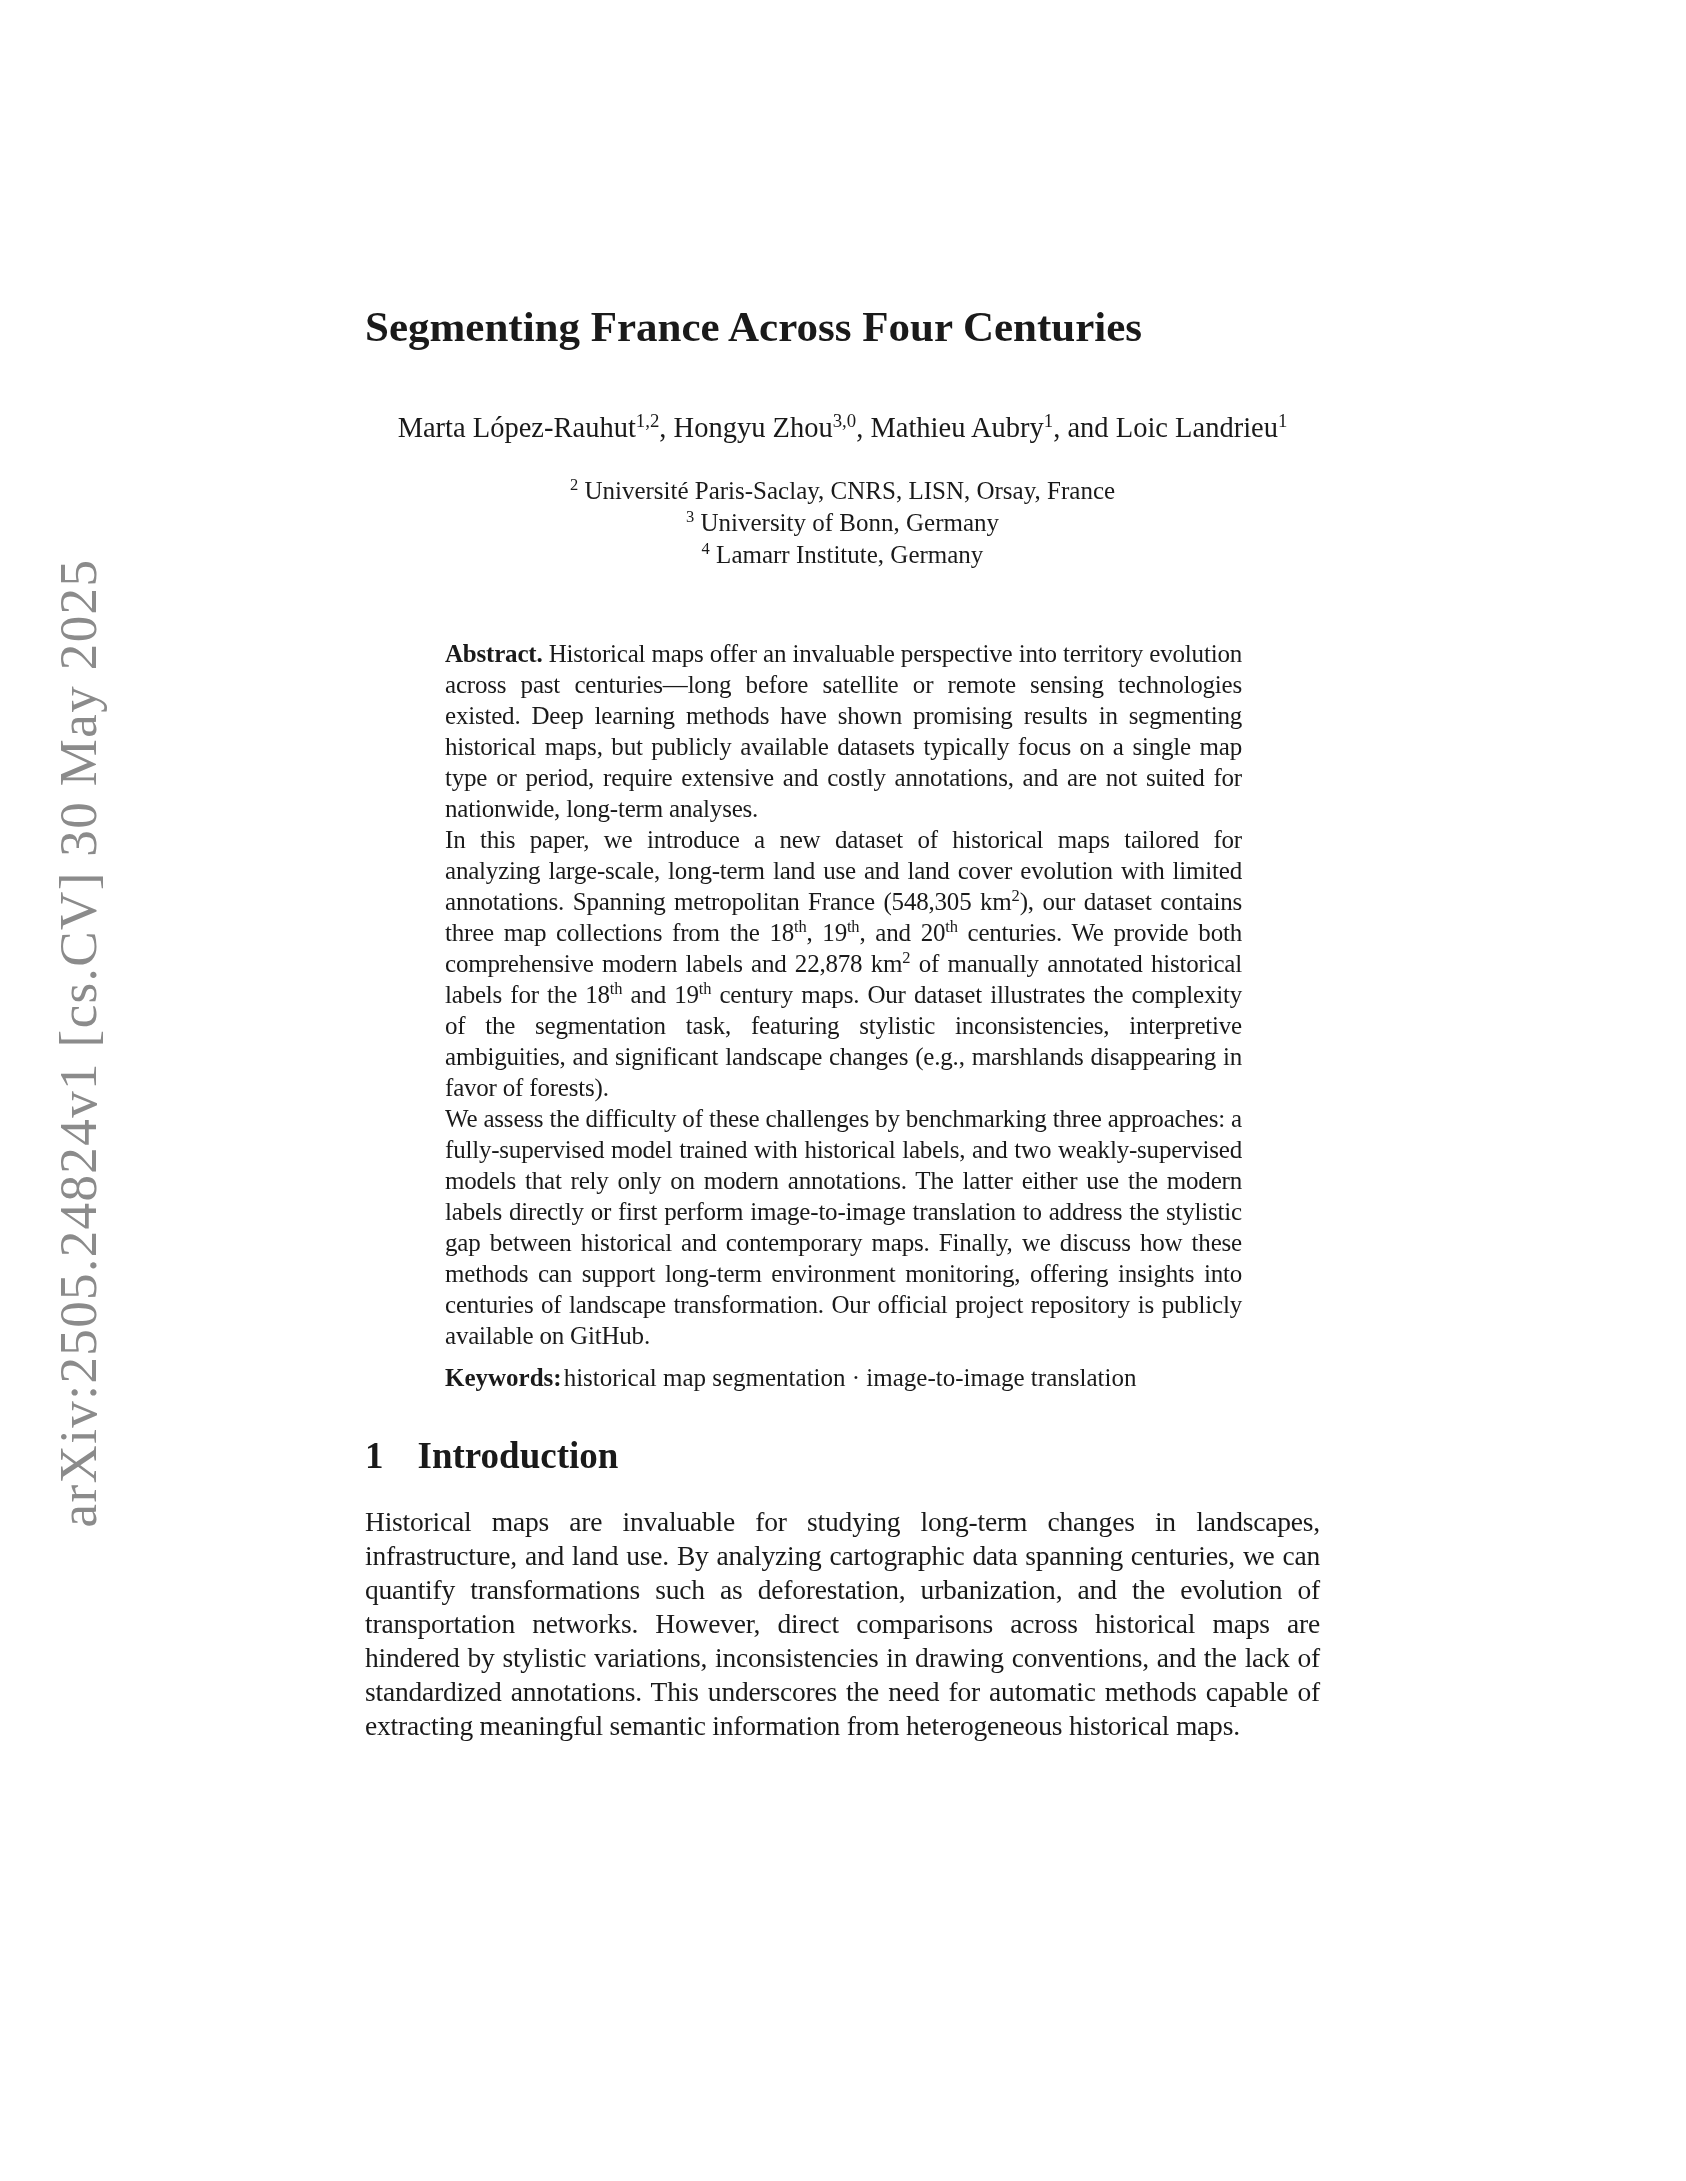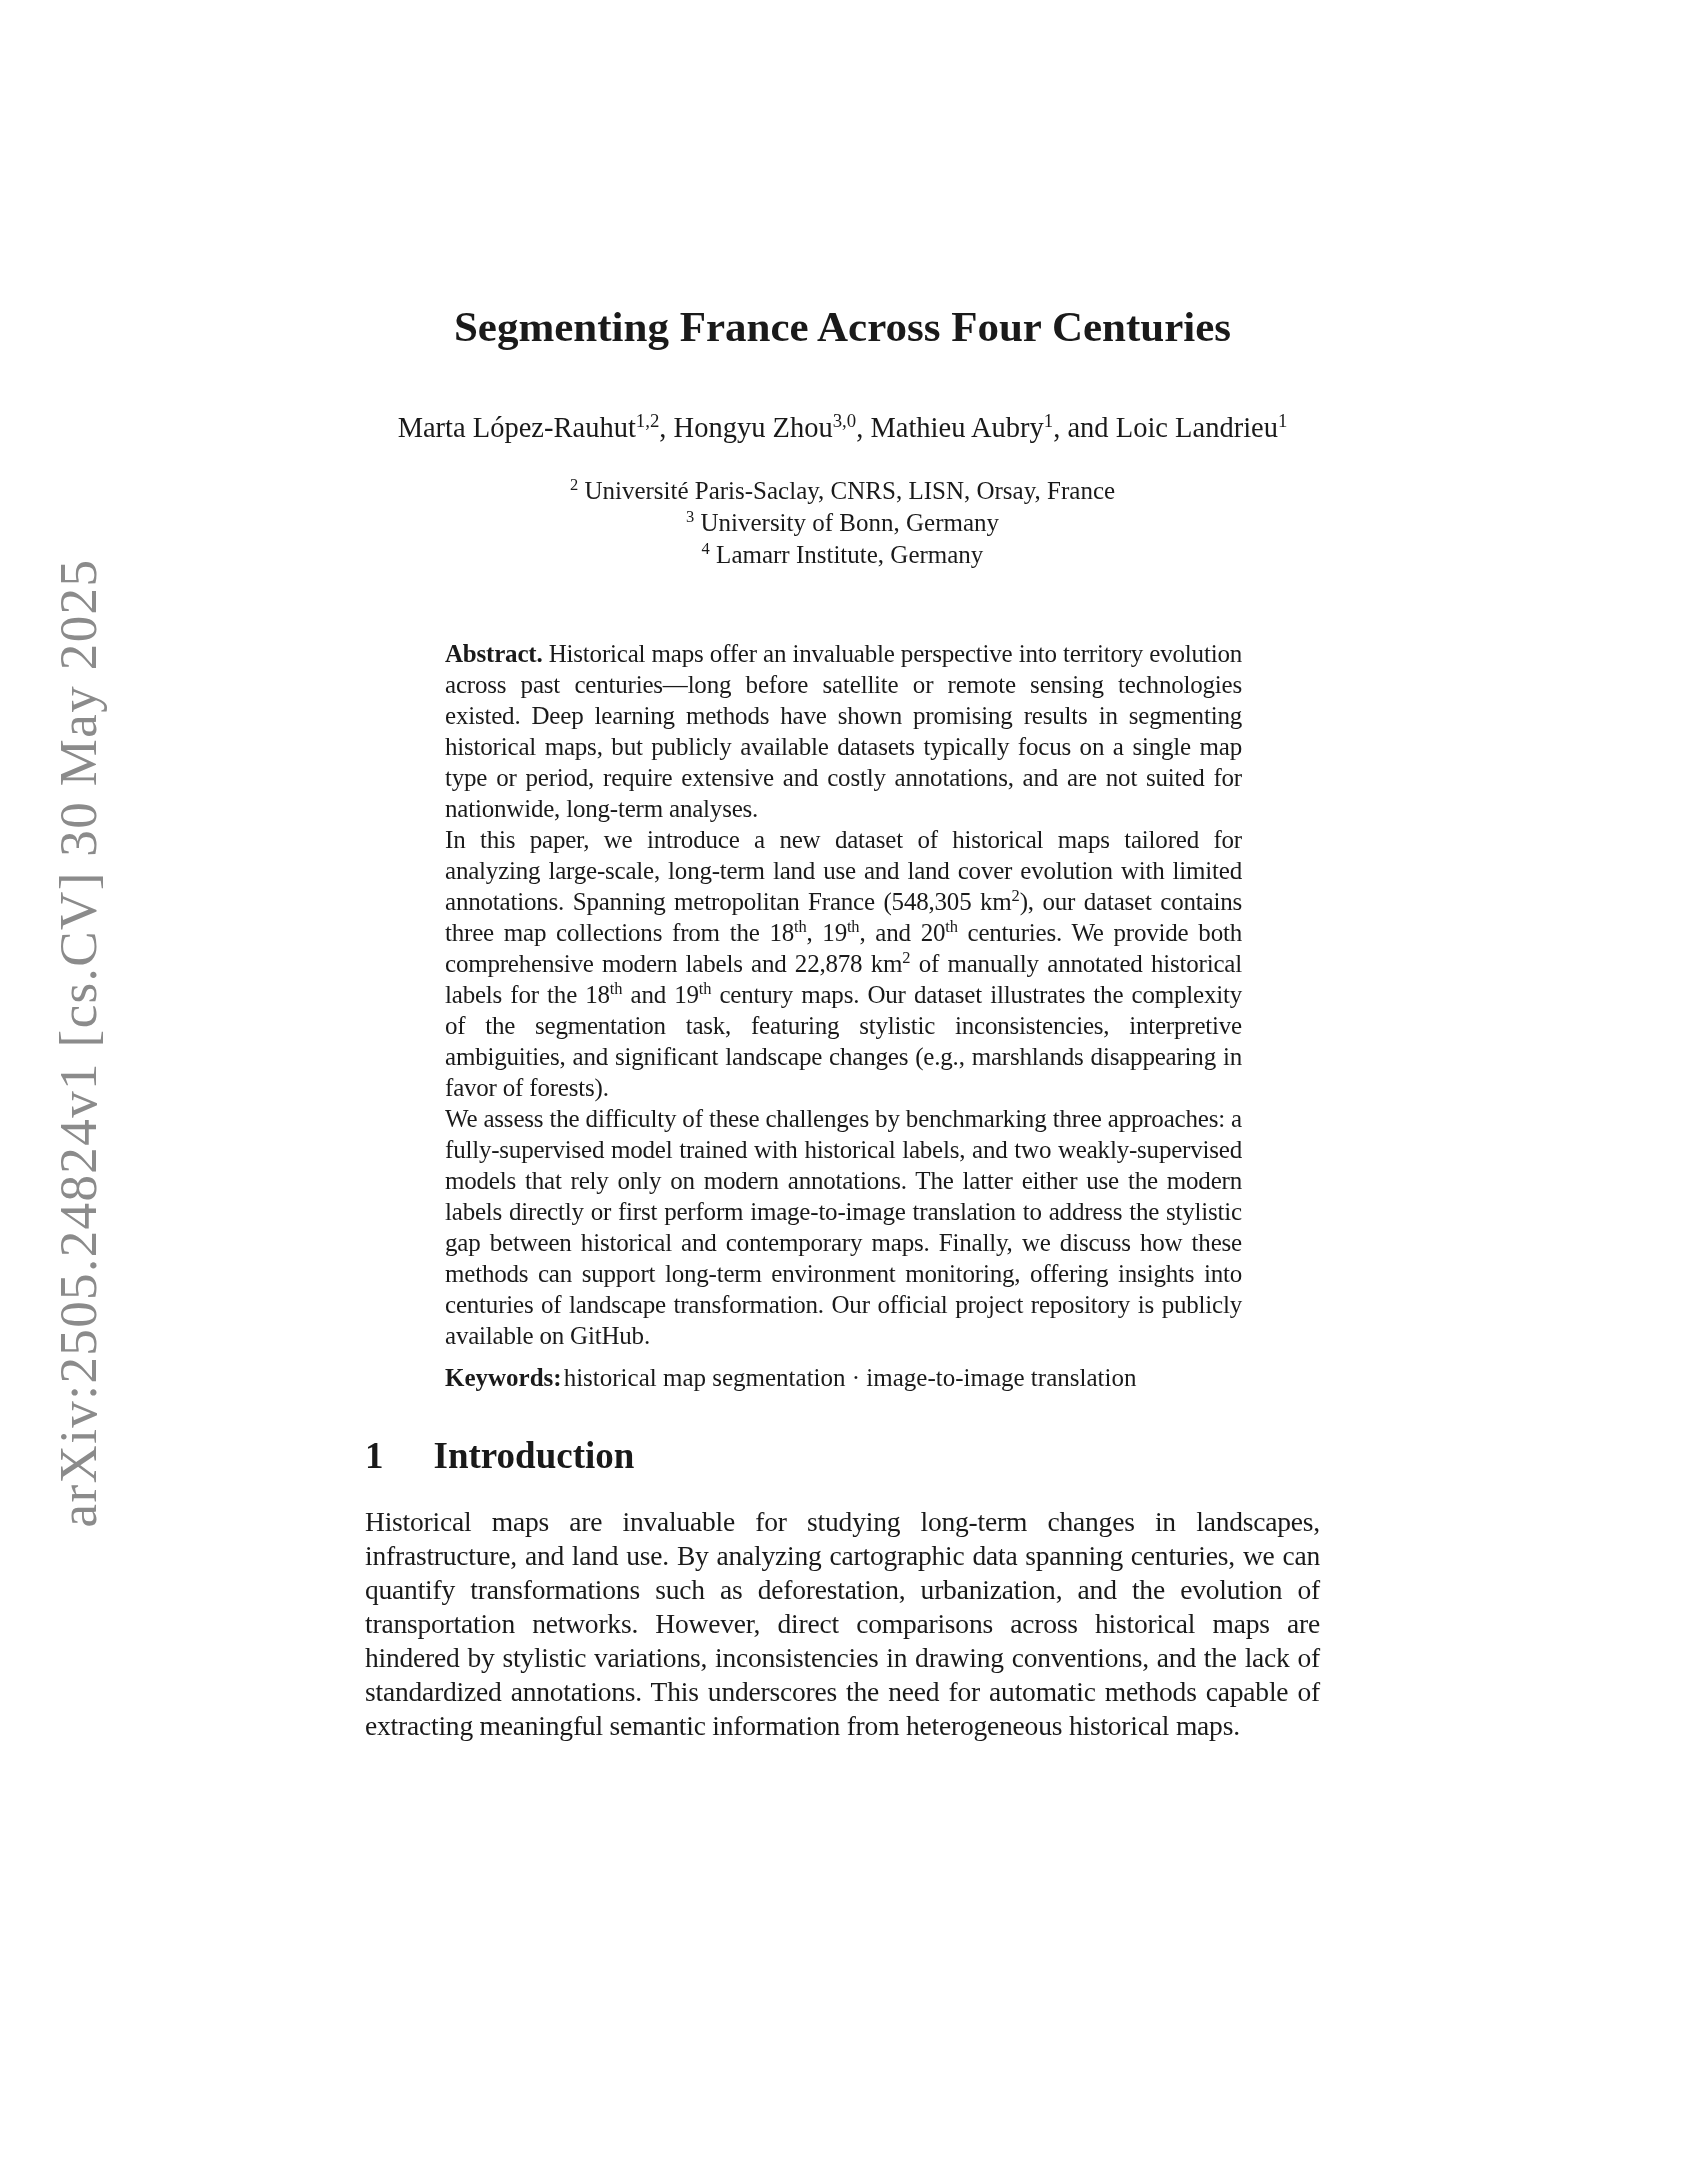--- a/index.html
+++ b/index.html
@@ -25,21 +25,21 @@
     font-size: 53px;
     letter-spacing: 1.4px;
     color: #8b8b8b;
   }
   .title {
     position: absolute;
     left: 365px;
     top: 303px;
     width: 955px;
     margin: 0;
-    text-align: center;
+    text-align: left;
     font-size: 43px;
     line-height: 1.1;
     font-weight: 700;
   }
   .authors {
     position: absolute;
     left: 365px;
     top: 411px;
     width: 955px;
     text-align: center;
@@ -76,21 +76,21 @@
     line-height: 31px;
   }
   .kw-label { font-weight: 700; }
   .kw-text { margin-left: 2px; }
   .section-heading {
     margin: 44px 0 0 0;
     font-size: 37px;
     line-height: 1;
     font-weight: 700;
   }
-  .sec-title { margin-left: 50px; }
+  .sec-title { margin-left: 34px; }
   .body-para {
     width: 955px;
     margin: 31px 0 0 0;
     font-size: 27.5px;
     line-height: 34px;
     text-align: justify;
     letter-spacing: -0.2px;
   }
   sup {
     font-size: 66%;

